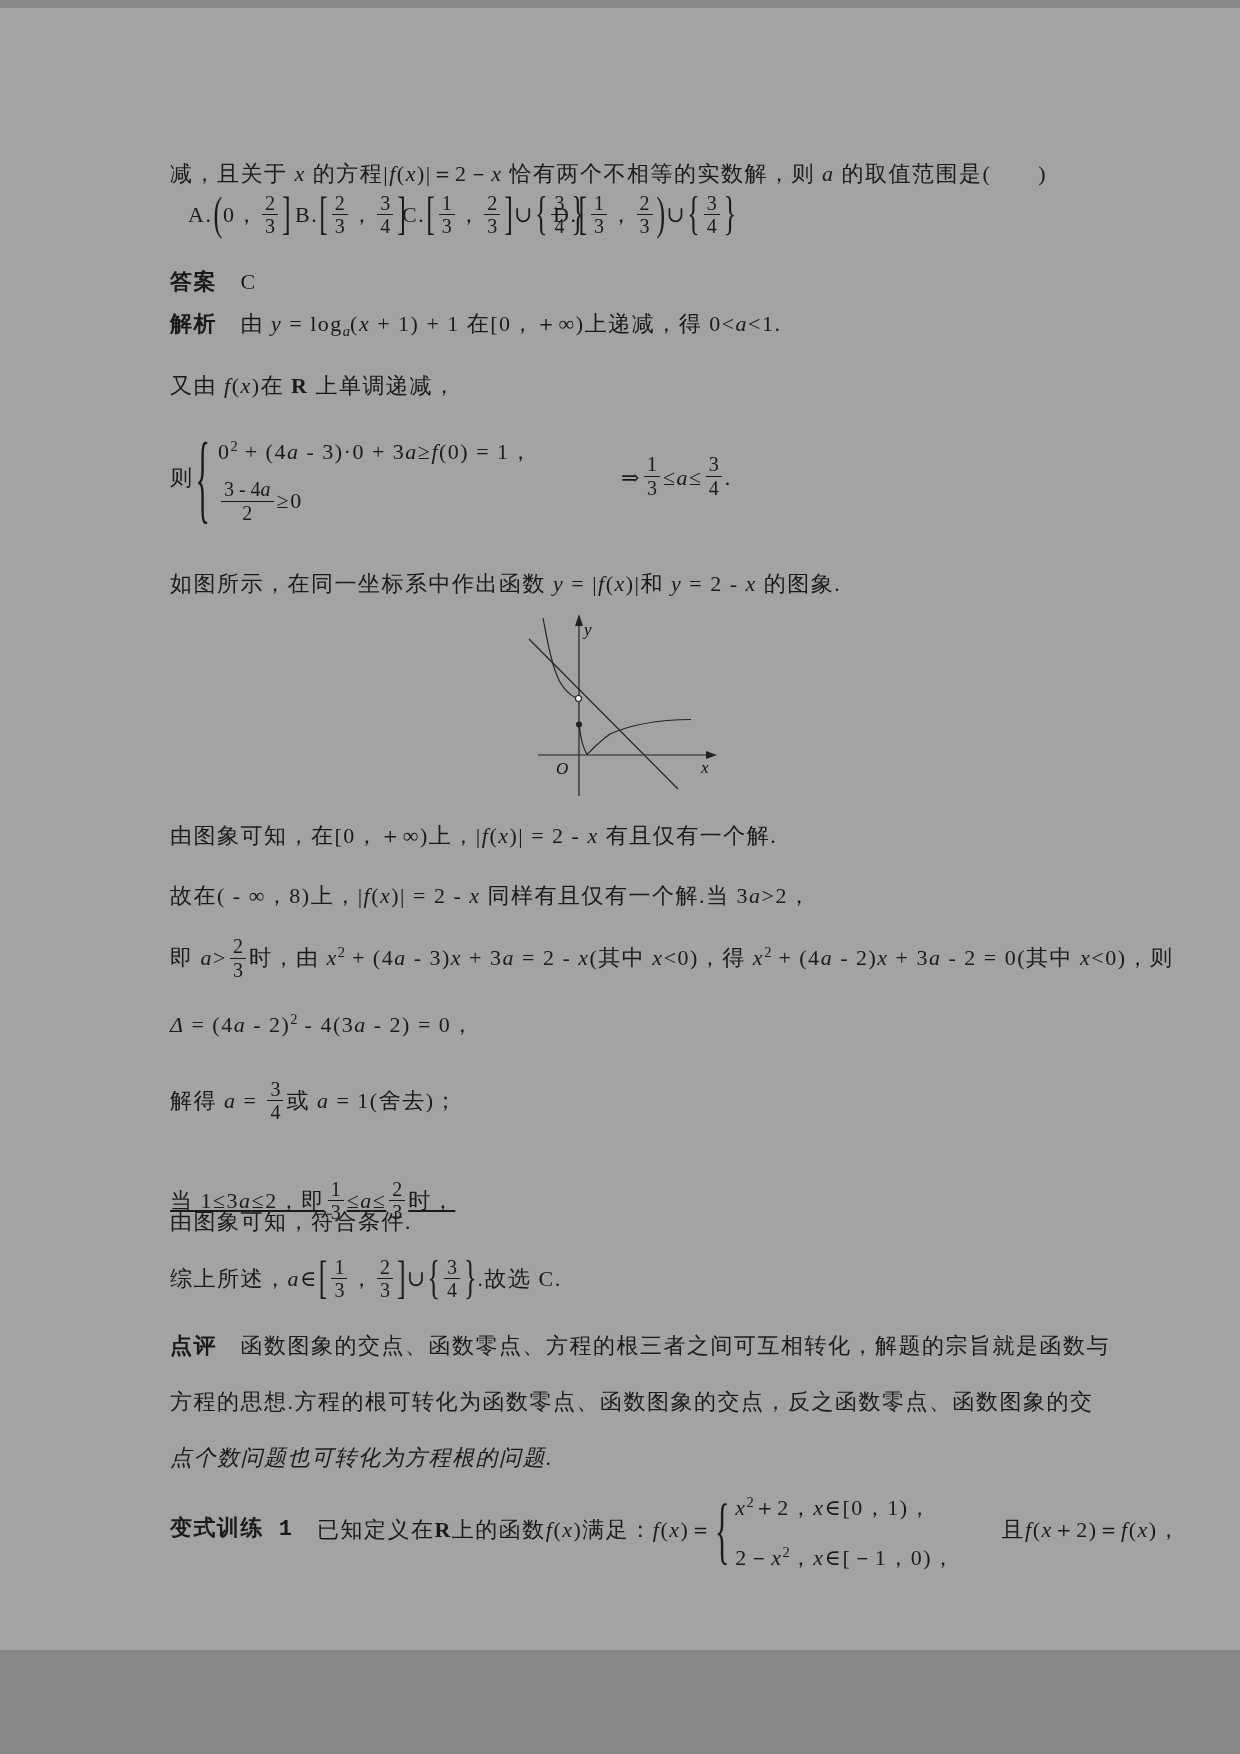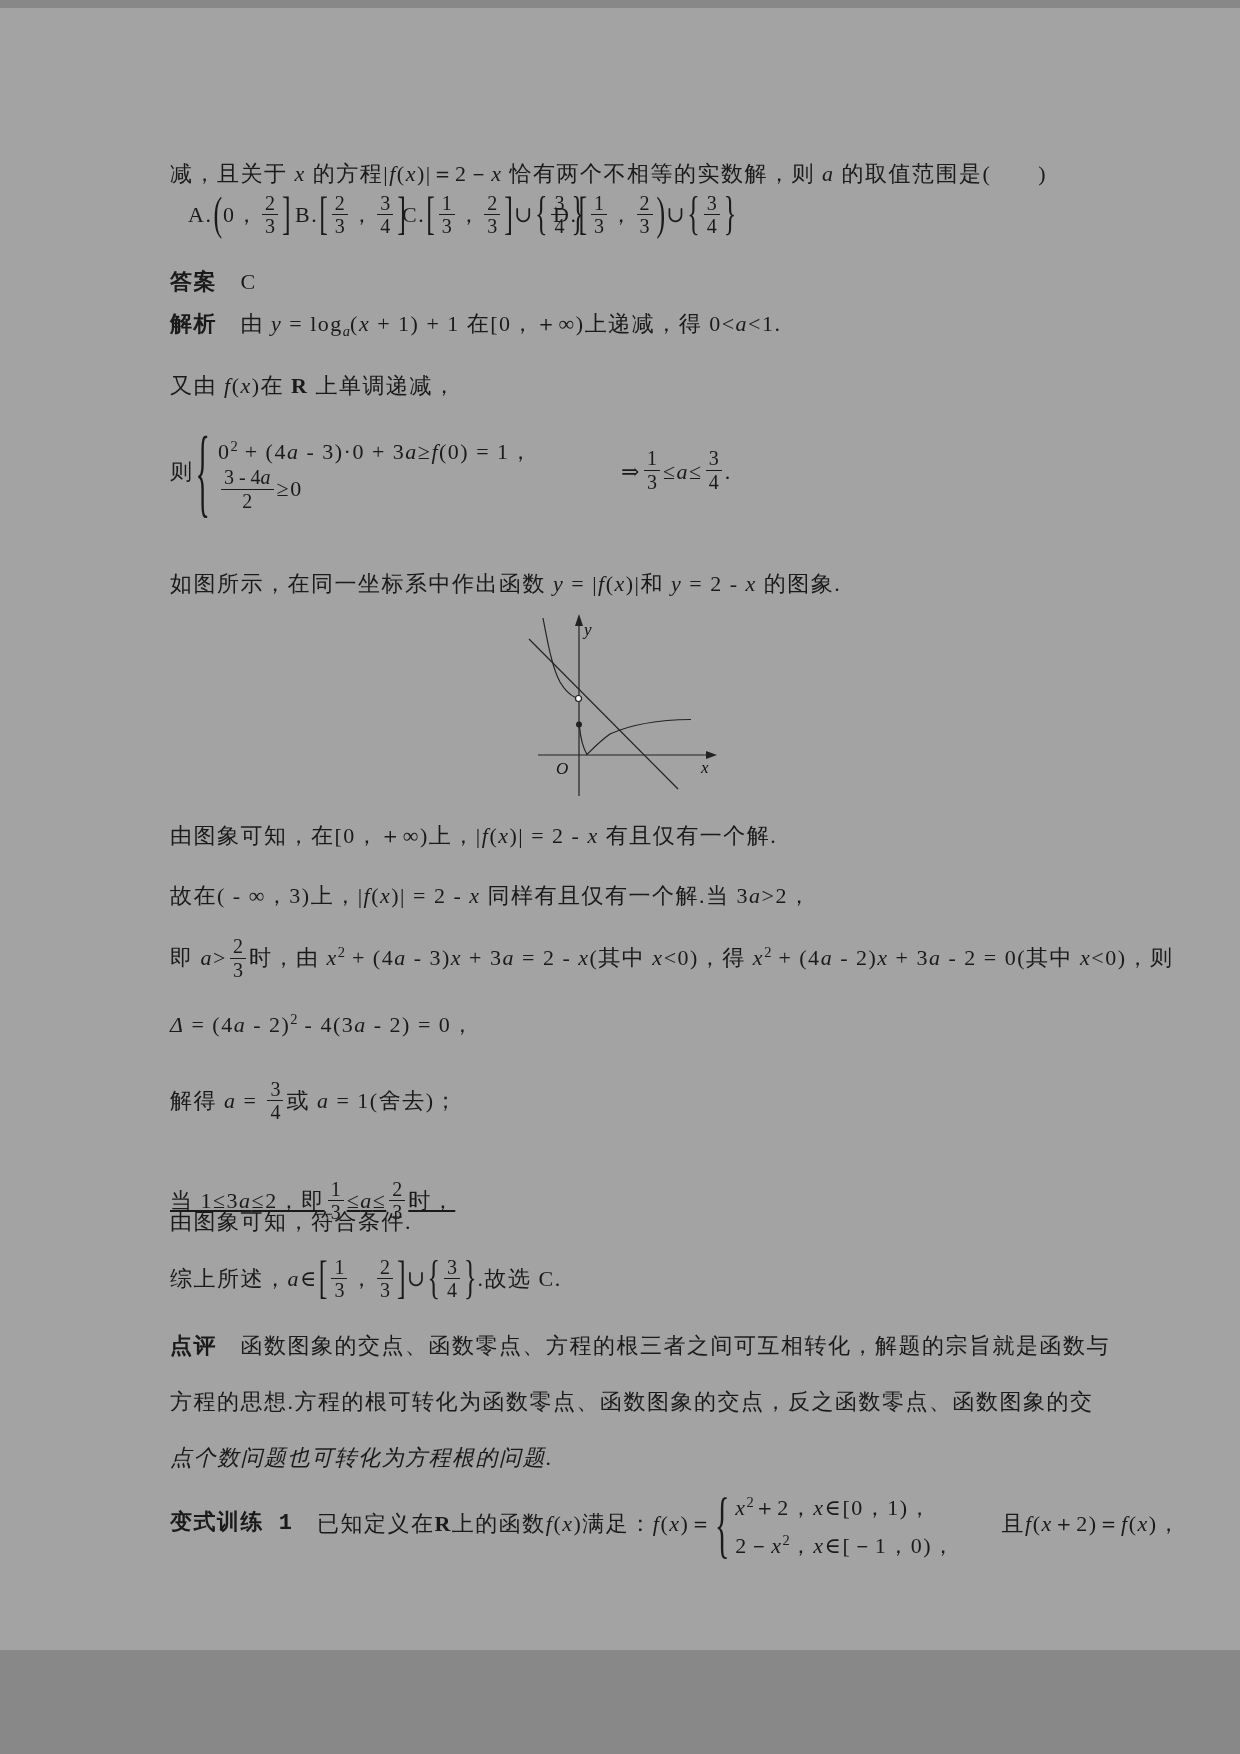--- a/index.html
+++ b/index.html
@@ -17,21 +17,21 @@
   sub{font-size:0.66em;font-style:italic;letter-spacing:0;}
   .frac{display:inline-flex;flex-direction:column;text-align:center;vertical-align:middle;
         margin:0 3px;font-size:20px;line-height:1.12;letter-spacing:0;transform:translateY(-2px);}
   .frac .num,.frac .den{display:block;padding:0 3px;}
   .frac .den{border-top:1.4px solid #1a1a1a;}
   .big{display:inline-block;vertical-align:middle;font-size:26px;line-height:1;
        transform:scaleY(1.8);transform-origin:center;margin:0 1px;position:relative;top:-2px;letter-spacing:0;}
   .brace{display:inline-block;vertical-align:middle;font-size:30px;line-height:1;
          transform:scaleY(3.3);transform-origin:center;margin:0 8px 0 2px;font-weight:300;letter-spacing:0;}
   .brace.md{transform:scaleY(2.5);margin:0 6px 0 2px;}
-  .rows{display:inline-flex;flex-direction:column;align-items:flex-start;vertical-align:middle;}
+  .rows{display:inline-flex;flex-direction:column;align-items:flex-start;vertical-align:middle;gap:12px;}
   .rows .row{display:block;white-space:nowrap;}
   .sp{display:inline-block;height:1px;}
   .graph{position:absolute;left:518px;top:600px;width:230px;height:205px;}
   .graph path,.graph line{stroke:#222;fill:none;stroke-width:1.2;}
   .graph .fill{fill:#222;stroke:none;}
   .graph text{font-family:"Liberation Serif","DejaVu Serif",serif;font-style:italic;font-size:17px;fill:#111;stroke:none;}
   .footer{position:absolute;left:0;right:0;top:1631px;text-align:center;font-size:19px;letter-spacing:1px;color:#222;}
 </style>
 </head>
 <body>
@@ -93,21 +93,21 @@
         <span class="it">a</span>
         <span>≤</span>
         <span class="frac">
           <span class="num">3</span>
           <span class="den">4</span>
         </span>
         <span>.</span>
       </div>
       <div class="line" style="top: 560px; left: 170px;"><span>如图所示，在同一坐标系中作出函数 </span><span class="it">y</span><span> = |</span><span class="it">f</span><span>(</span><span class="it">x</span><span>)|和 </span><span class="it">y</span><span> = 2 - </span><span class="it">x</span><span> 的图象.</span></div>
       <div class="line" style="top: 812px; left: 170px;"><span>由图象可知，在[0，＋∞)上，|</span><span class="it">f</span><span>(</span><span class="it">x</span><span>)| = 2 - </span><span class="it">x</span><span> 有且仅有一个解.</span></div>
-      <div class="line" style="top: 872px; left: 170px;"><span>故在( - ∞，3)上，|</span><span class="it">f</span><span>(</span><span class="it">x</span><span>)| = 2 - </span><span class="it">x</span><span> 同样有且仅有一个解.当 3</span><span class="it">a</span><span>&gt;2，</span></div>
+      <div class="line" style="top: 872px; left: 170px;"><span>故在( - ∞，8)上，|</span><span class="it">f</span><span>(</span><span class="it">x</span><span>)| = 2 - </span><span class="it">x</span><span> 同样有且仅有一个解.当 3</span><span class="it">a</span><span>&gt;2，</span></div>
       <div class="line" style="top: 928px; left: 170px;"><span>即 </span><span class="it">a</span><span>&gt;</span><span class="frac">
           <span class="num">2</span>
           <span class="den">3</span>
         </span><span>时，由 </span><span class="it">x</span><sup>2</sup><span> + (4</span><span class="it">a</span><span> - 3)</span><span class="it">x</span><span> + 3</span><span class="it">a</span><span> = 2 - </span><span class="it">x</span><span>(其中 </span><span class="it">x</span><span>&lt;0)，得 </span><span class="it">x</span><sup>2</sup><span> + (4</span><span class="it">a</span><span> - 2)</span><span class="it">x</span><span> + 3</span><span class="it">a</span><span> - 2 = 0(其中 </span><span class="it">x</span><span>&lt;0)，则</span></div>
       <div class="line" style="top: 995px; left: 170px;"><span class="it">Δ</span><span> = (4</span><span class="it">a</span><span> - 2)</span><sup>2</sup><span> - 4(3</span><span class="it">a</span><span> - 2) = 0，</span></div>
       <div class="line" style="top: 1072px; left: 170px;"><span>解得 </span><span class="it">a</span><span> = </span><span class="frac">
           <span class="num">3</span>
           <span class="den">4</span>
         </span><span>或 </span><span class="it">a</span><span> = 1(舍去)；</span></div>
       <div class="line" style="top: 1172px; left: 170px; text-decoration: underline;"><span>当 1≤3</span><span class="it">a</span><span>≤2，即</span><span class="frac">

